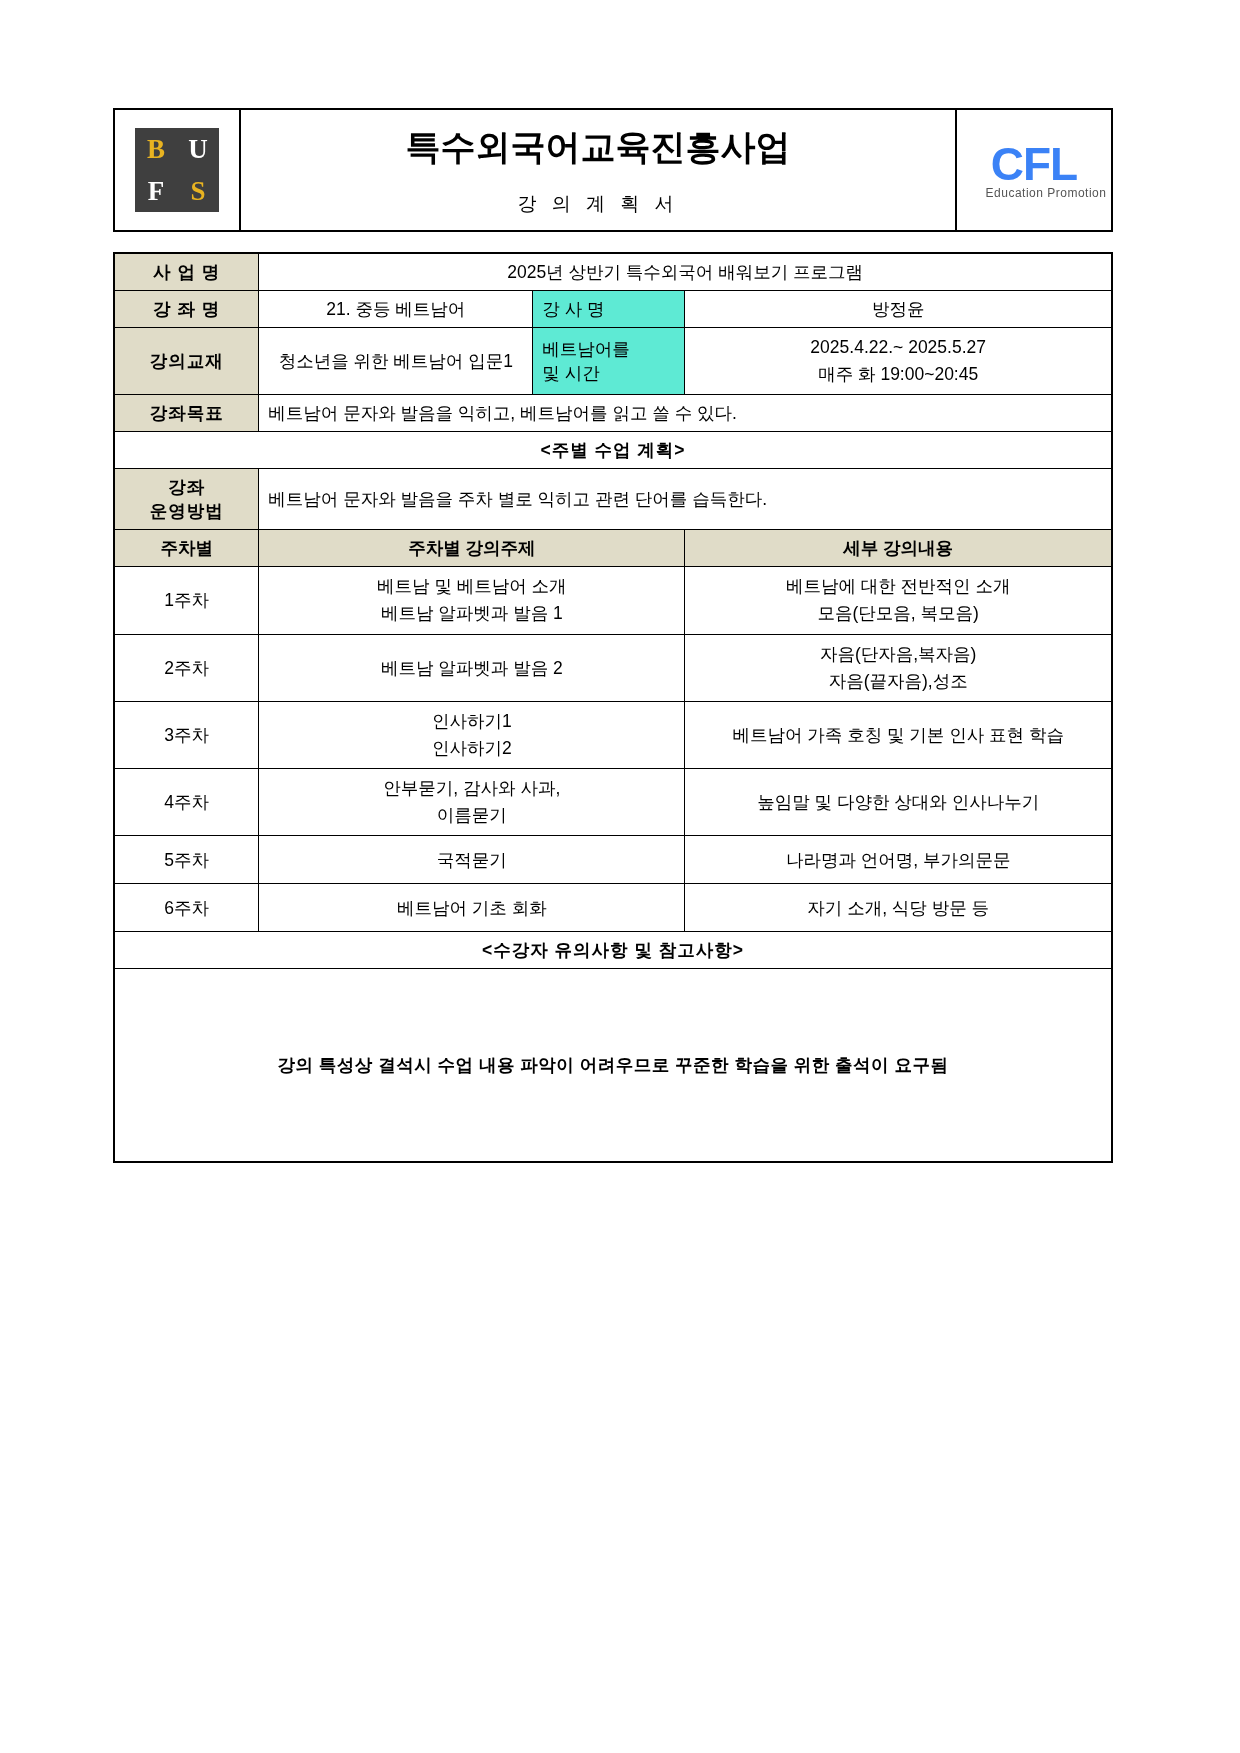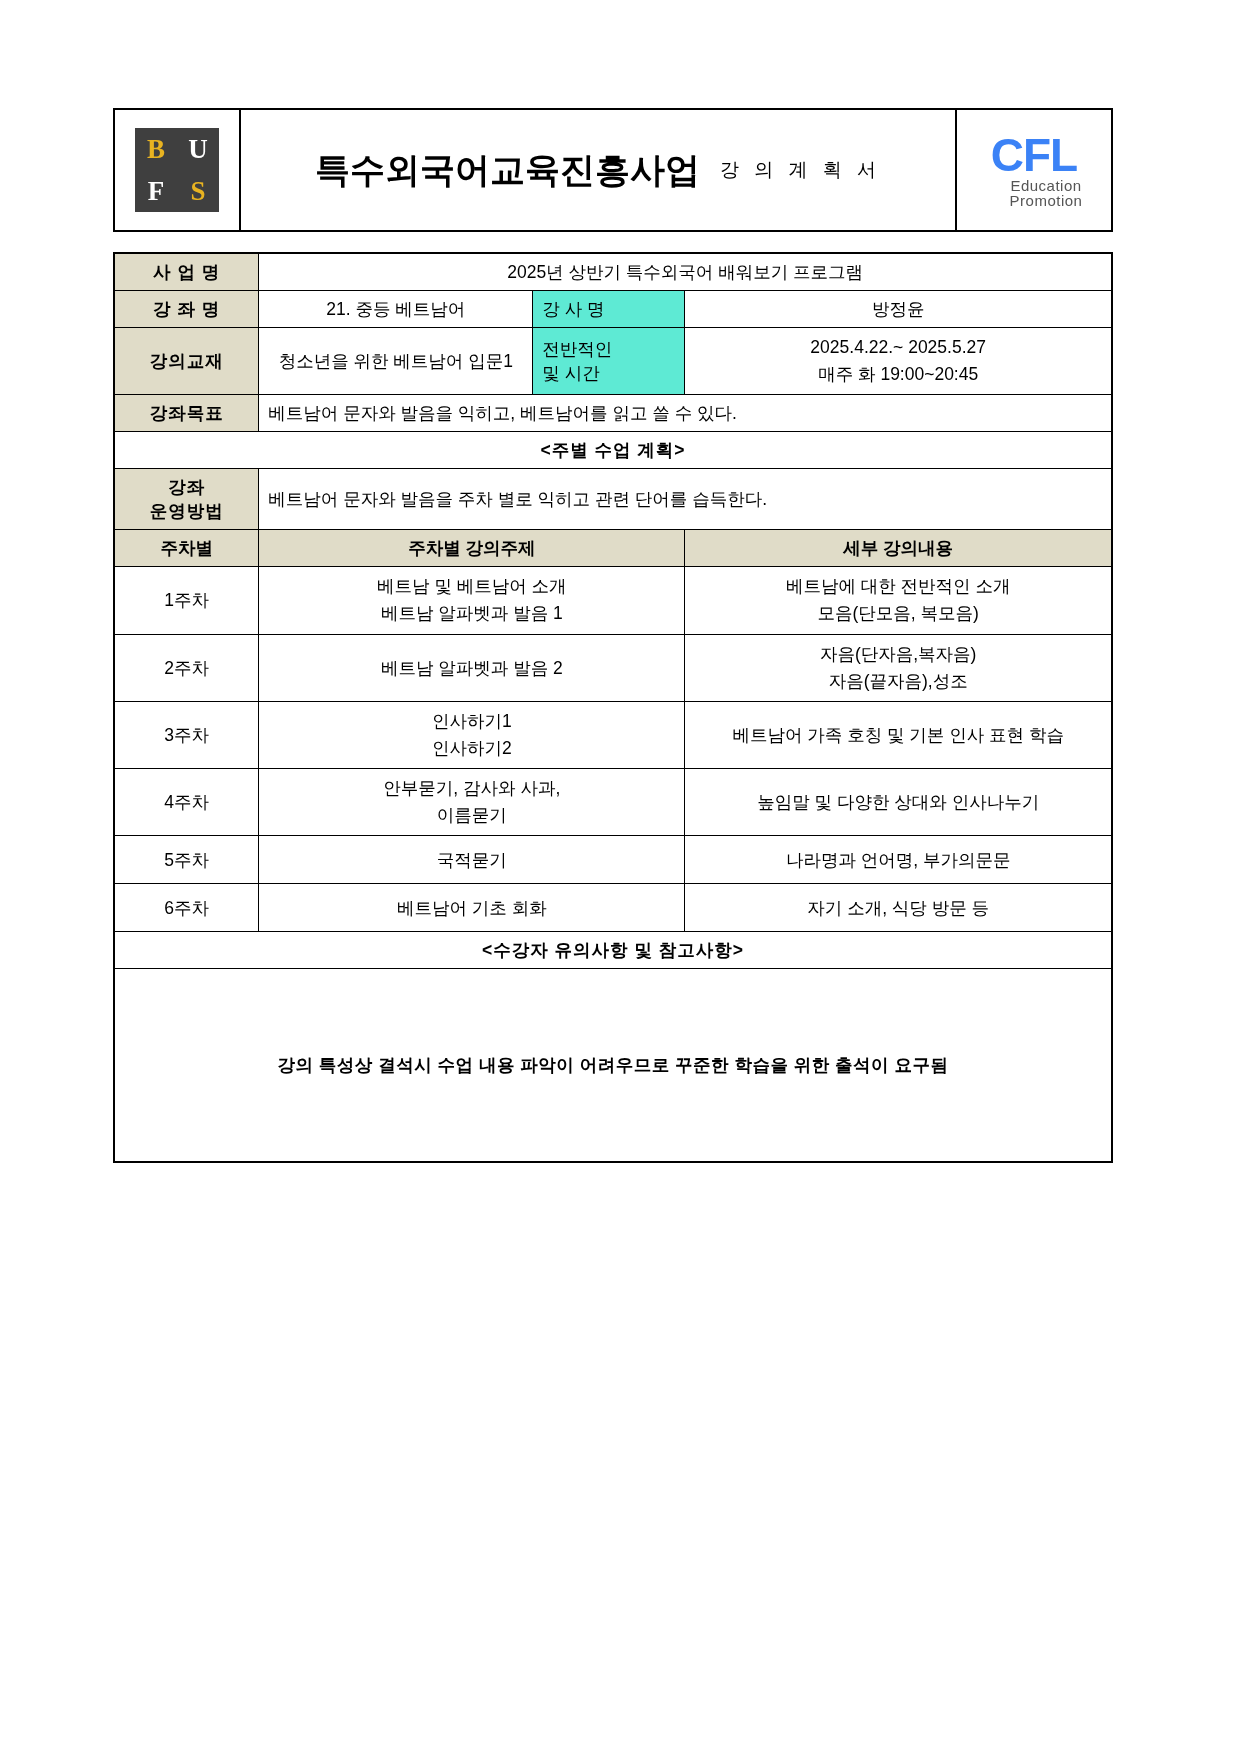--- a/index.html
+++ b/index.html
@@ -56,21 +56,21 @@
     font-weight: bold;
     font-size: 27px;
     line-height: 1;
   }
   .bufs-logo span.y { color: #e8b321; }
   .bufs-logo span.w { color: #ffffff; }
 
   .title-cell {
     flex: 1;
     display: flex;
-    flex-direction: row;
+    flex-direction: column;
     align-items: center;
     justify-content: center;
     gap: 20px;
   }
   .doc-title {
     font-size: 35px;
     font-weight: bold;
     letter-spacing: 0px;
   }
   .doc-subtitle {
@@ -90,21 +90,21 @@
     line-height: 1;
   }
   .cfl-text {
     font-family: "Liberation Sans", "DejaVu Sans", sans-serif;
     font-size: 46px;
     font-weight: bold;
     color: #3b82f6;
     letter-spacing: -1px;
   }
   .cfl-sub {
-    font-size: 15px;
+    font-size: 12px;
     color: #555;
     letter-spacing: 0.5px;
     padding-left: 24px;
   }
 
   
   .sheet {
     position: absolute;
     left: 113px;
     top: 252px;
@@ -197,21 +197,21 @@
       <tr>
         <td class="lbl">강 좌 명</td>
         <td class="ctr">21. 중등 베트남어</td>
         <td class="lbl-2">강 사 명</td>
         <td class="ctr">방정윤</td>
       </tr>
       <tr>
         <td class="lbl">강의교재</td>
         <td class="ctr">청소년을 위한 베트남어 입문1</td>
         <td class="lbl-2">
-          <div>전반적인</div>
+          <div>베트남어를</div>
           <div>및 시간</div>
         </td>
         <td class="ctr two-line">
           <div>2025.4.22.~ 2025.5.27</div>
           <div>매주 화 19:00~20:45</div>
         </td>
       </tr>
       <tr>
         <td class="lbl">강좌목표</td>
         <td class="lft" colspan="3">베트남어 문자와 발음을 익히고, 베트남어를 읽고 쓸 수 있다.</td>

